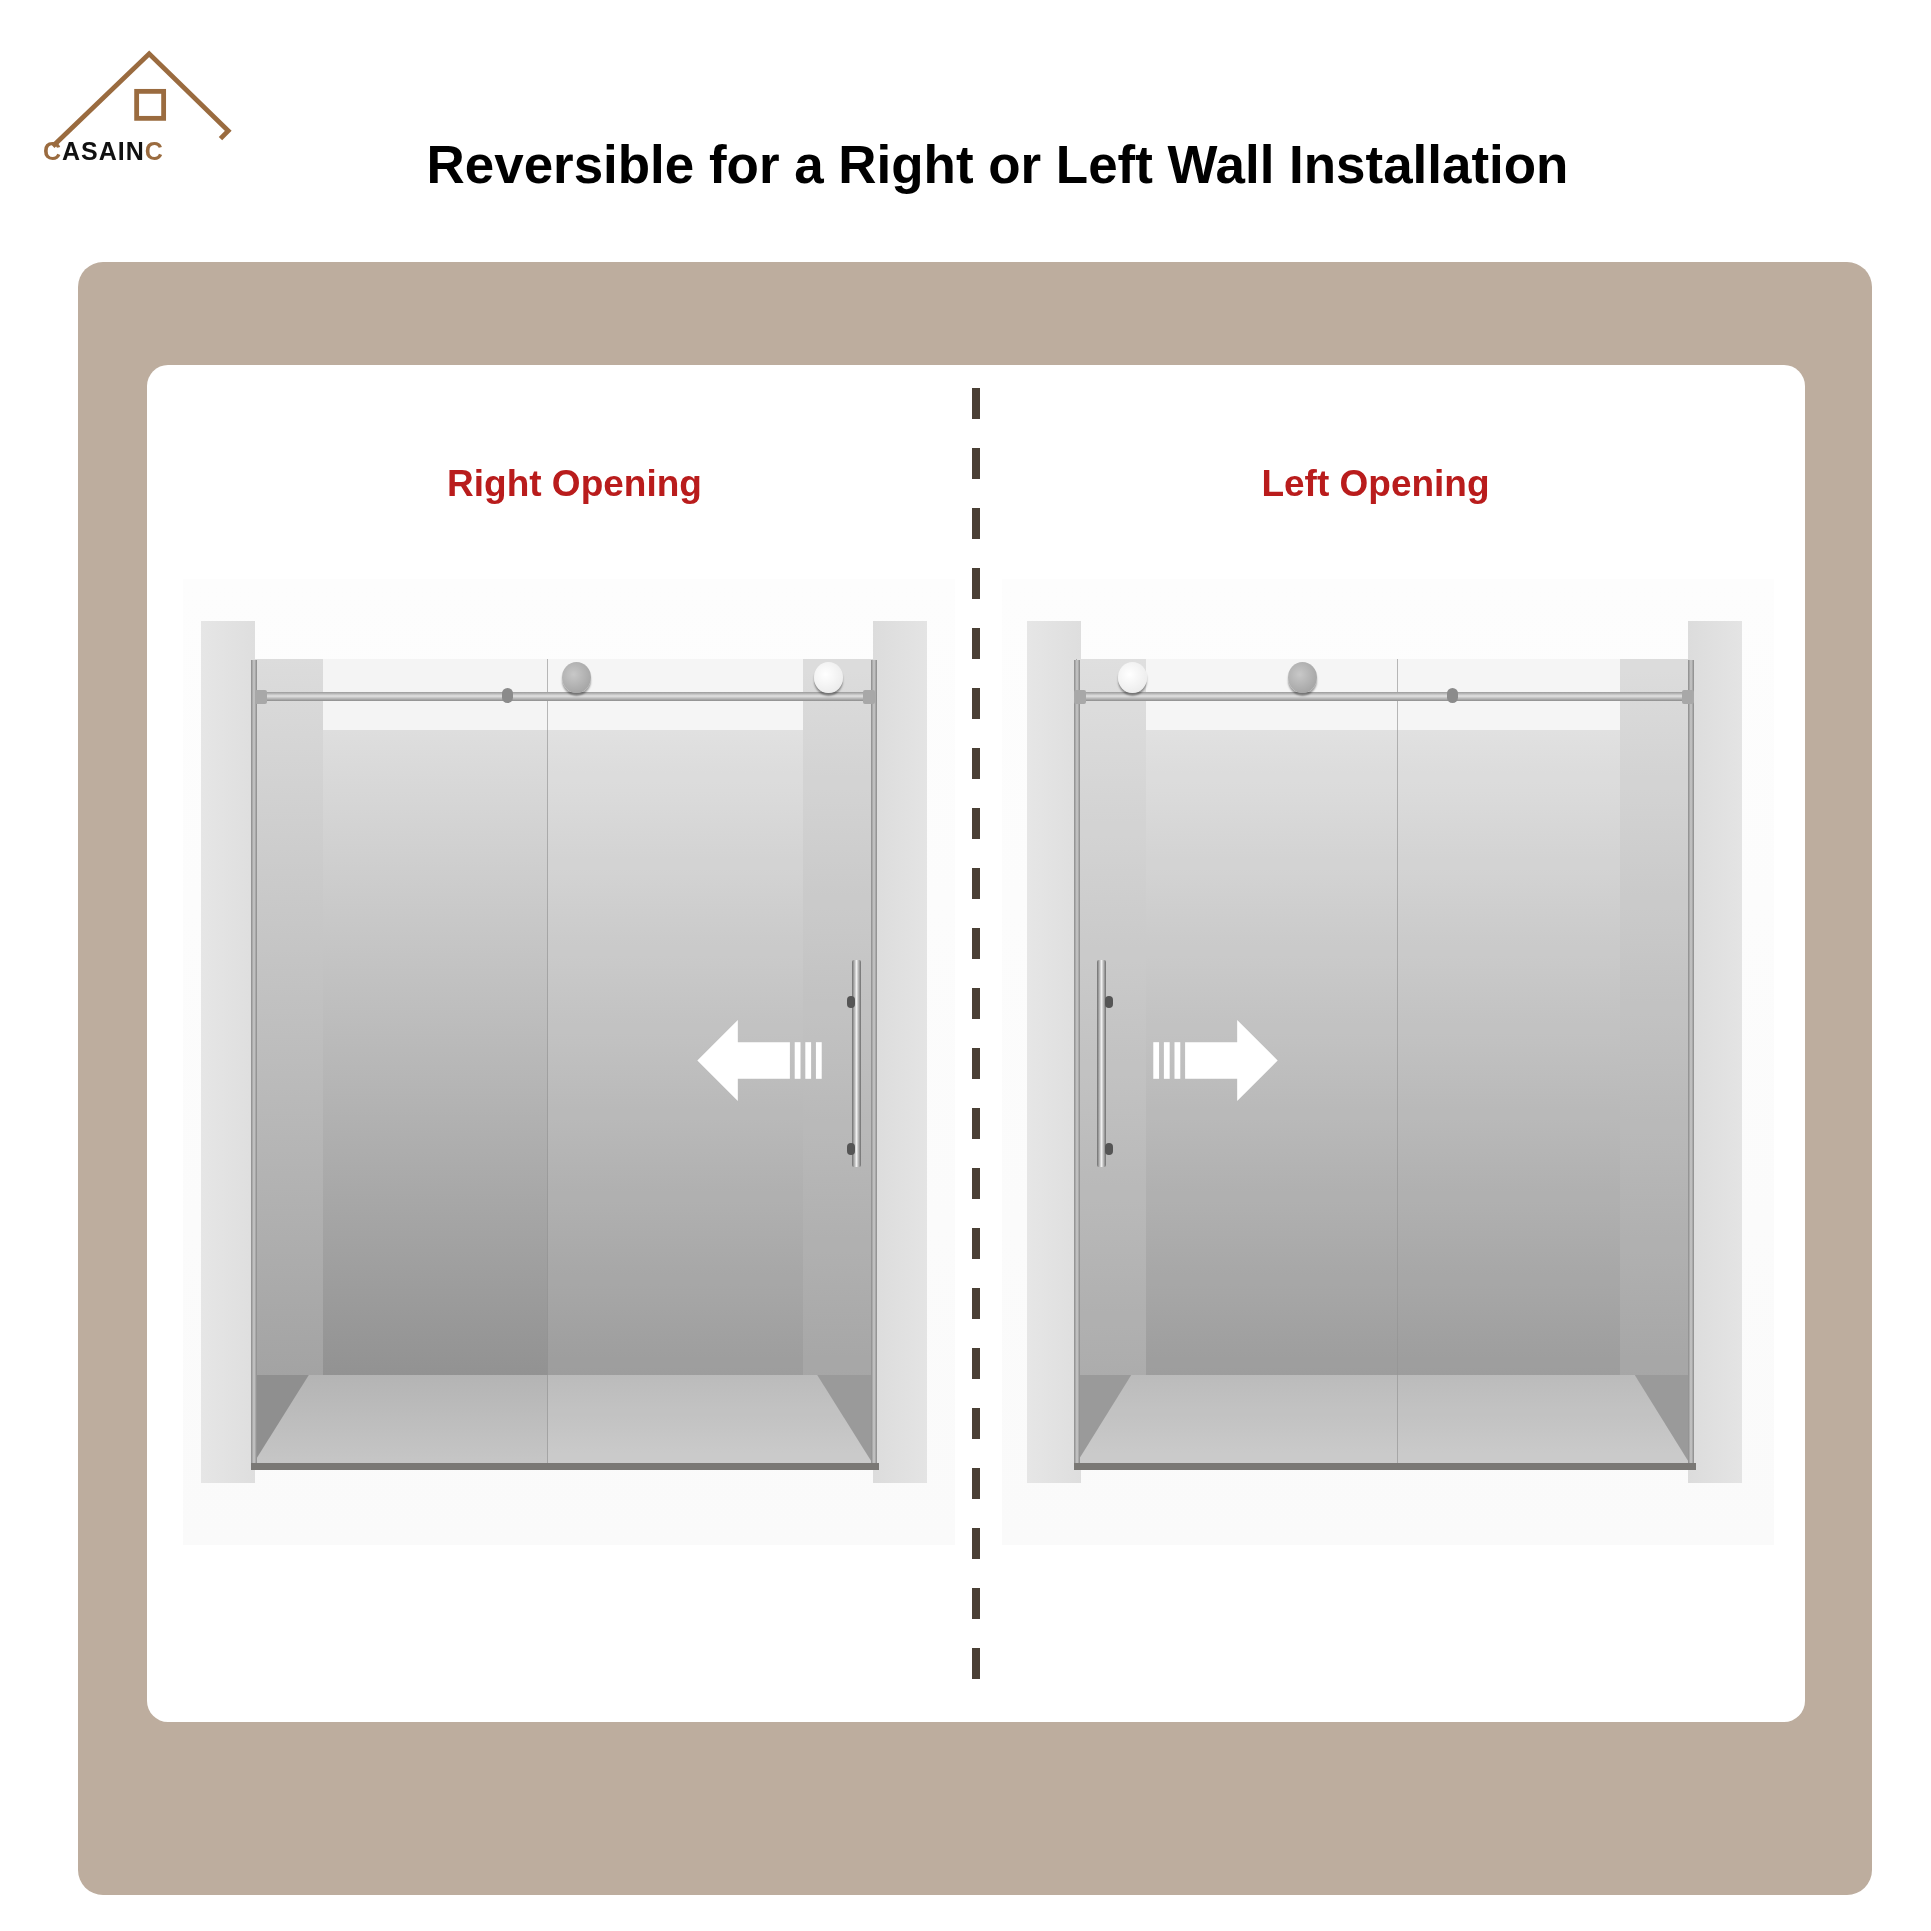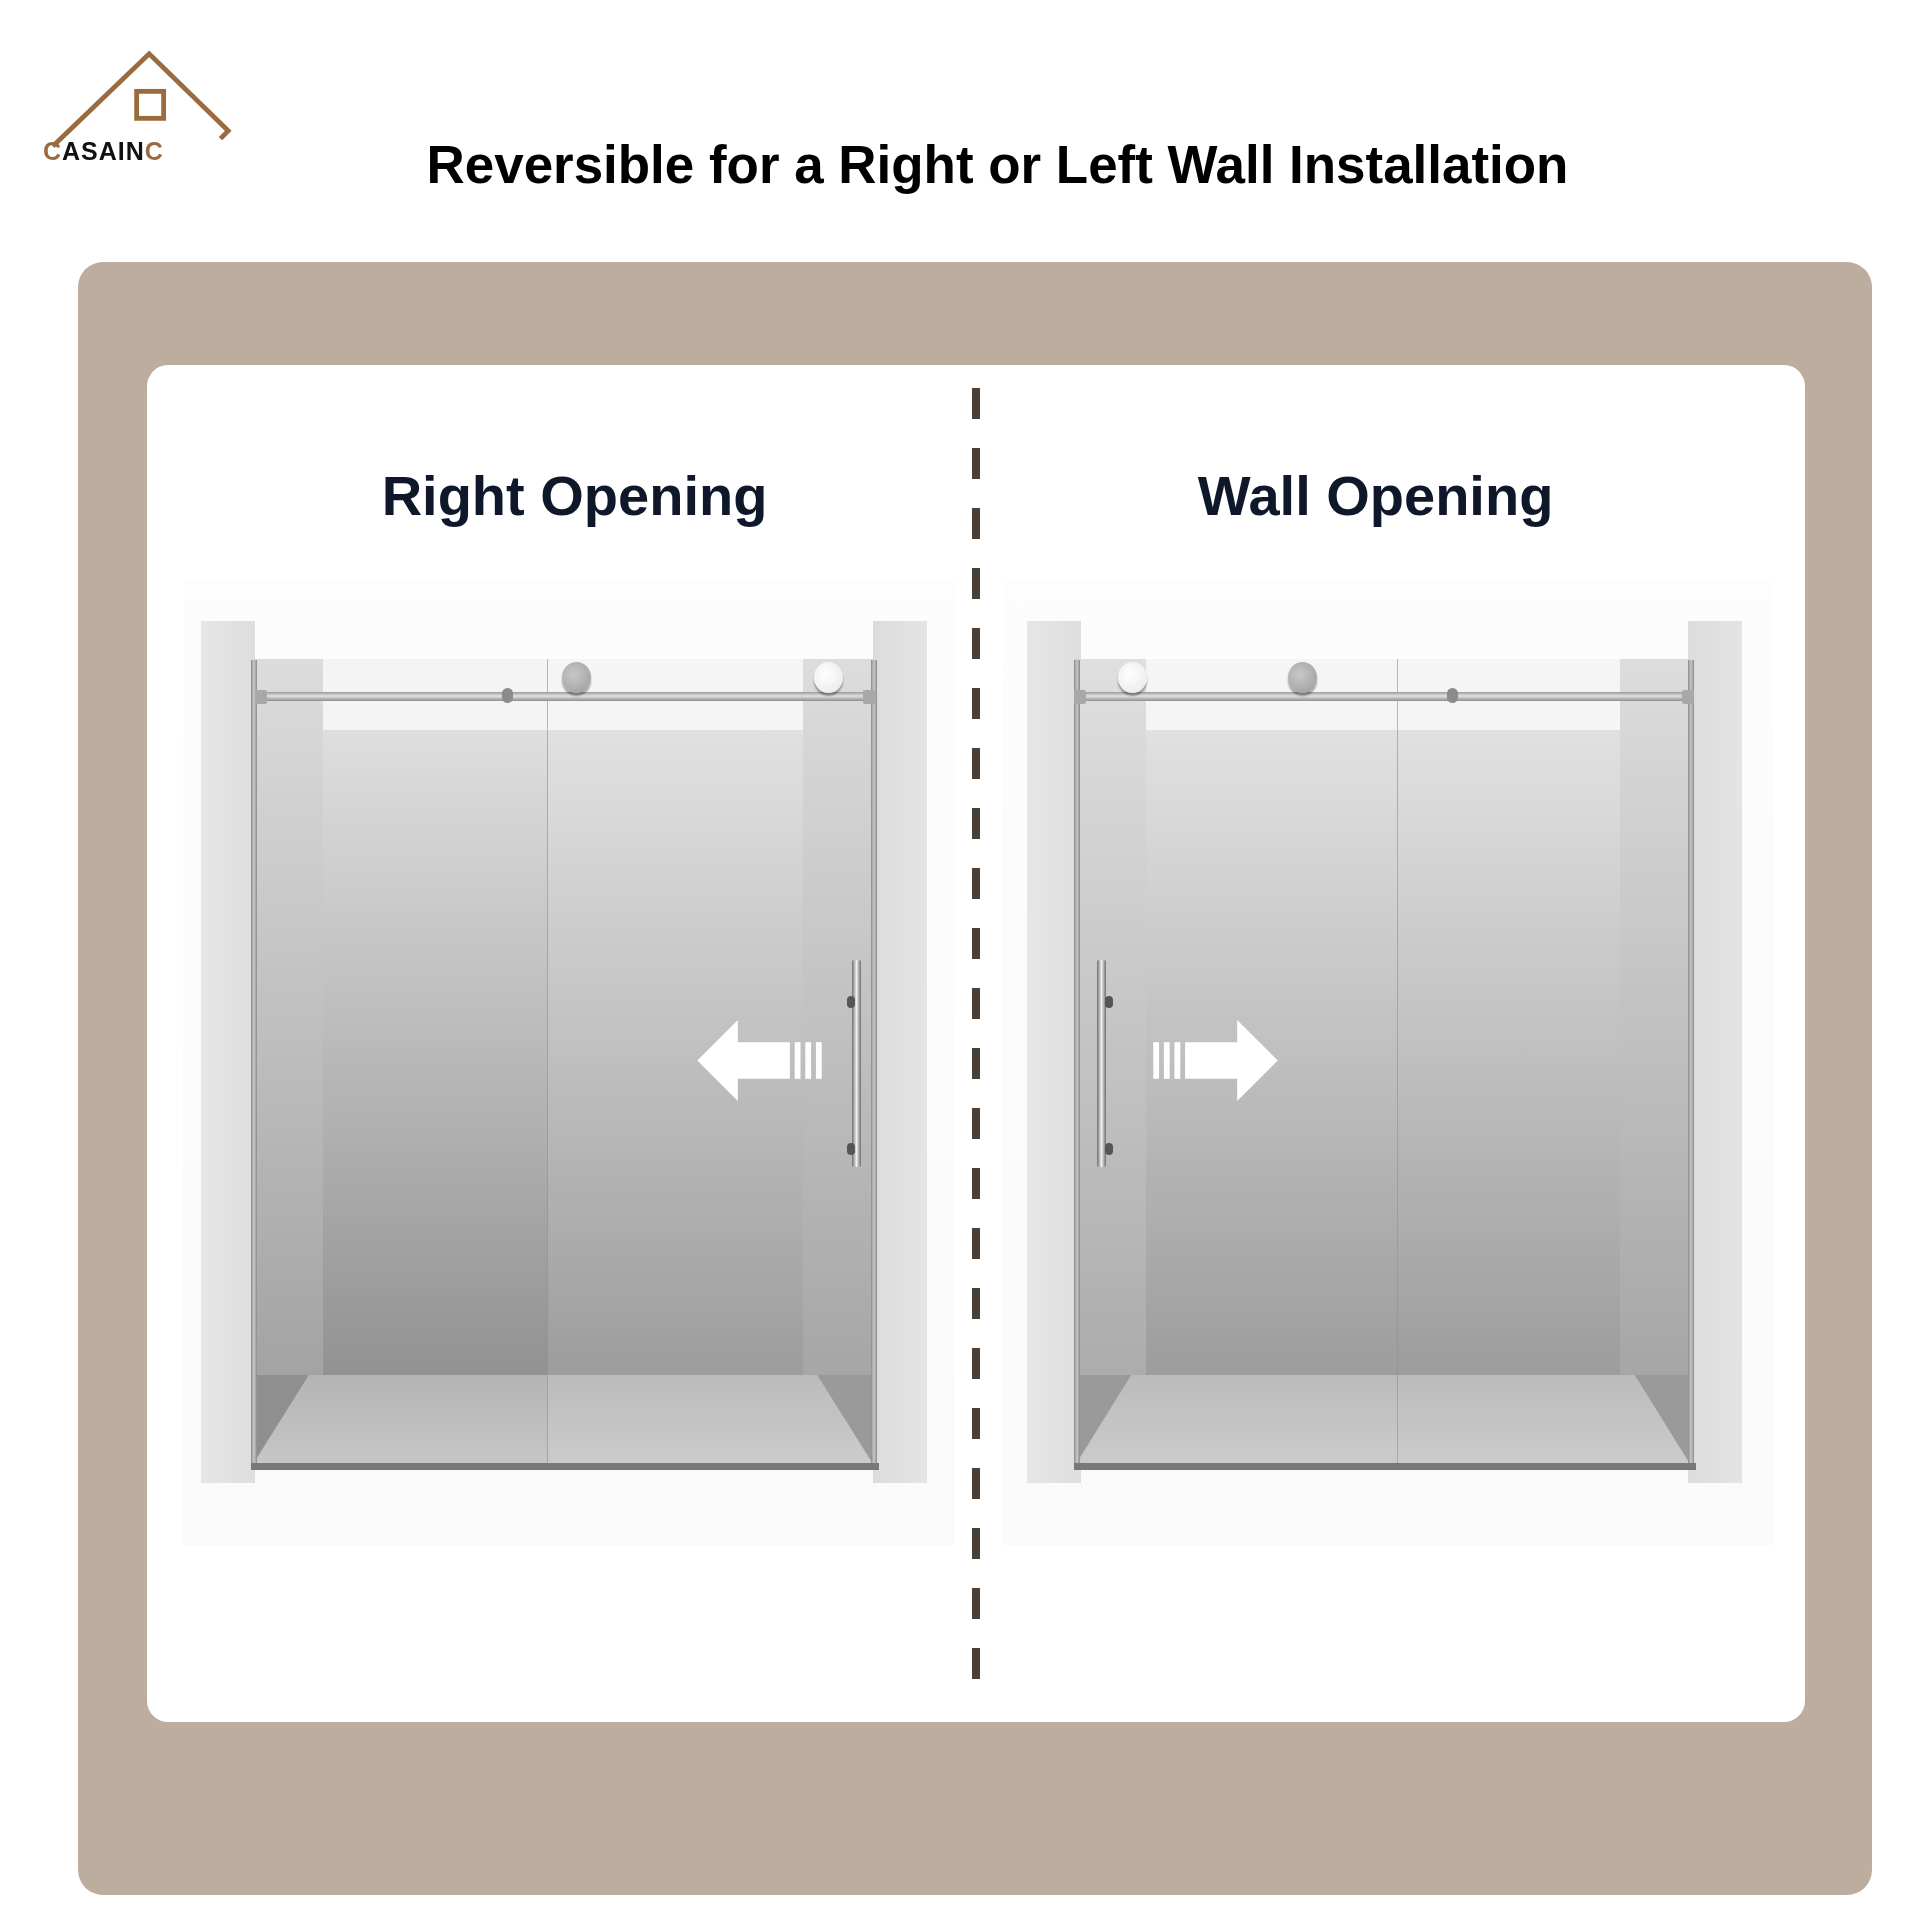--- a/index.html
+++ b/index.html
@@ -15,21 +15,21 @@
 
   
   .title { left:0; top:133px; width:1995px; text-align:center; font-size:54px;
            font-weight:900; color:#000; letter-spacing:0px; transform:scaleX(0.98); }
 
   
   .tan { left:78px; top:262px; width:1794px; height:1633px; background:#bdad9e; border-radius:25px; }
   .inner { left:147px; top:365px; width:1658px; height:1357px; background:#ffffff; border-radius:21px; }
 
   
-  .heading { top:463px; font-size:56px; font-weight:900; color:#0f172a; text-align:center; width:579px; }
+  .heading { top:463px; font-size:37px; font-weight:900; color:#b91c1c; text-align:center; width:579px; }
 
   
   .divider { left:972px; top:388px; width:7.7px; height:1303px;
     background:repeating-linear-gradient(to bottom, #4a3f35 0 31px, transparent 31px 60px); }
 
   
   .scene { top:579px; width:772px; height:966px; }
   .haze { position:absolute; left:-9.7px; top:0; width:772px; height:966px;
           background:linear-gradient(#fdfdfd, #fafafa); }
   .wallL, .wallR { position:absolute; top:42px; width:54px; height:862px; background:#e3e3e3; }
@@ -71,21 +71,21 @@
   </svg>
   <div class="logo-text"><span class="c">C</span><span>ASAIN</span><span class="c">C</span></div>
 </div>
 
 <div class="abs title">Reversible for a Right or Left Wall Installation</div>
 
 <div class="abs tan"></div>
 <div class="abs inner"></div>
 
 <div class="abs heading" style="left:285px;">Right Opening</div>
-<div class="abs heading" style="left:1086px;">Wall Opening</div>
+<div class="abs heading" style="left:1086px;">Left Opening</div>
 
 <div class="abs divider"></div>
 
 <div class="abs scene" style="left:193px;">
   <div class="haze"></div>
   <div class="wallL" style="left:7.7px; background:linear-gradient(90deg,#e6e6e6,#dedede);"></div>
   <div class="wallR" style="left:680px; background:linear-gradient(90deg,#dcdcdc,#e4e4e4);"></div>
   <div class="room" style="left:60px; width:620px;">
     <div class="ceiling"></div>
     <div class="sidewall-l"></div>

